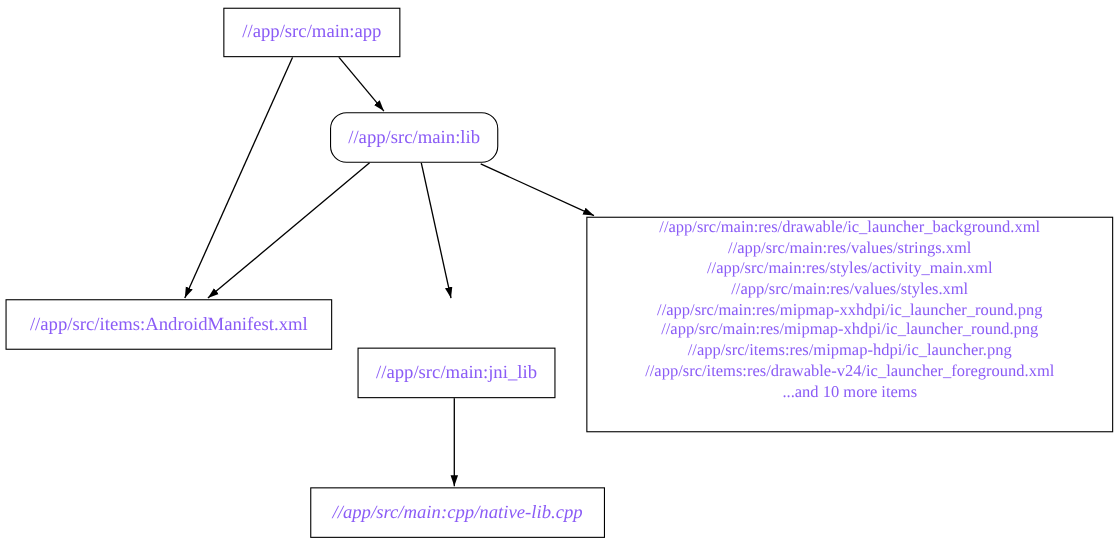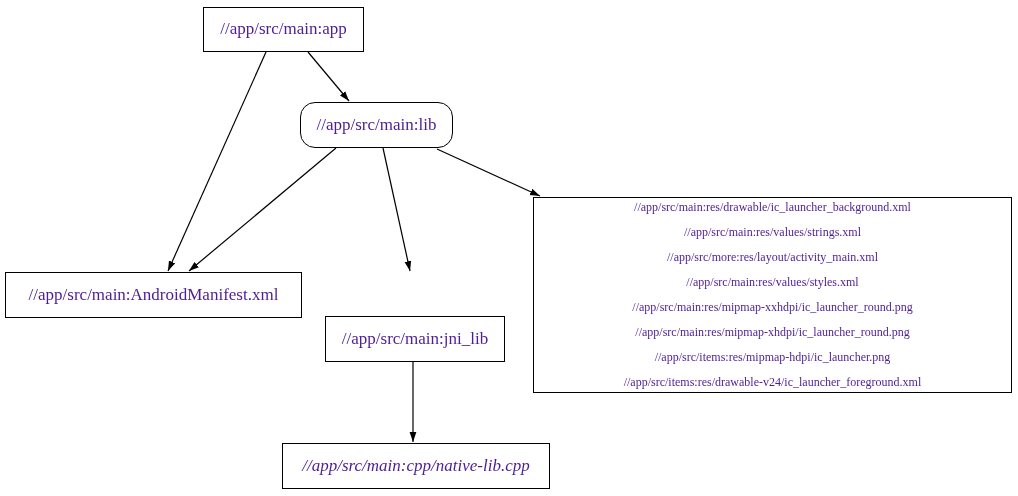--- a/index.html
+++ b/index.html
@@ -6,21 +6,21 @@
     margin: 0;
     padding: 0;
     background: #ffffff;
   }
   .canvas {
     position: relative;
     width: 1018px;
     height: 496px;
     background: #ffffff;
     font-family: "Liberation Serif", "DejaVu Serif", serif;
-    color: #4c1d95;
+    color: #8b5cf6;
     overflow: hidden;
   }
   .edges-svg {
     position: absolute;
     left: 0;
     top: 0;
     width: 1018px;
     height: 496px;
   }
   .edges-svg line {
@@ -41,22 +41,22 @@
     white-space: nowrap;
   }
   .node-app            { left: 203px; top: 7px;   width: 161px; height: 45px; }
   .node-lib            { left: 300px; top: 102px; width: 153px; height: 46px; border-radius: 15px; }
   .node-manifest       { left: 5px;   top: 272px; width: 297px; height: 46px; }
   .node-jni-lib        { left: 325px; top: 272px; width: 180px; height: 46px; margin-top: 44px; }
   .node-native-lib     { left: 282px; top: 443px; width: 268px; height: 46px; font-style: italic; }
   .node-resources {
     left: 533px; top: 197px; width: 479px; height: 196px;
     flex-direction: column;
-    justify-content: space-between;
-    font-size: 12px;
+    justify-content: flex-start;
+    font-size: 15px;
   }
   .node-resources .res-line {
     display: block;
     height: 18.7px;
     line-height: 18.7px;
   }
 </style>
 </head>
 <body>
 
@@ -78,35 +78,36 @@
 
   <div class="node node-app">
     <span>//app/src/main:app</span>
   </div>
 
   <div class="node node-lib">
     <span>//app/src/main:lib</span>
   </div>
 
   <div class="node node-manifest">
-    <span>//app/src/main:AndroidManifest.xml</span>
+    <span>//app/src/items:AndroidManifest.xml</span>
   </div>
 
   <div class="node node-jni-lib">
     <span>//app/src/main:jni_lib</span>
   </div>
 
   <div class="node node-resources">
     <span class="res-line">//app/src/main:res/drawable/ic_launcher_background.xml</span>
     <span class="res-line">//app/src/main:res/values/strings.xml</span>
-    <span class="res-line">//app/src/more:res/layout/activity_main.xml</span>
+    <span class="res-line">//app/src/main:res/styles/activity_main.xml</span>
     <span class="res-line">//app/src/main:res/values/styles.xml</span>
     <span class="res-line">//app/src/main:res/mipmap-xxhdpi/ic_launcher_round.png</span>
     <span class="res-line">//app/src/main:res/mipmap-xhdpi/ic_launcher_round.png</span>
     <span class="res-line">//app/src/items:res/mipmap-hdpi/ic_launcher.png</span>
     <span class="res-line">//app/src/items:res/drawable-v24/ic_launcher_foreground.xml</span>
+    <span class="res-line">...and 10 more items</span>
   </div>
 
   <div class="node node-native-lib">
     <span>//app/src/main:cpp/native-lib.cpp</span>
   </div>
 
 </div>
 
 </body></html>

